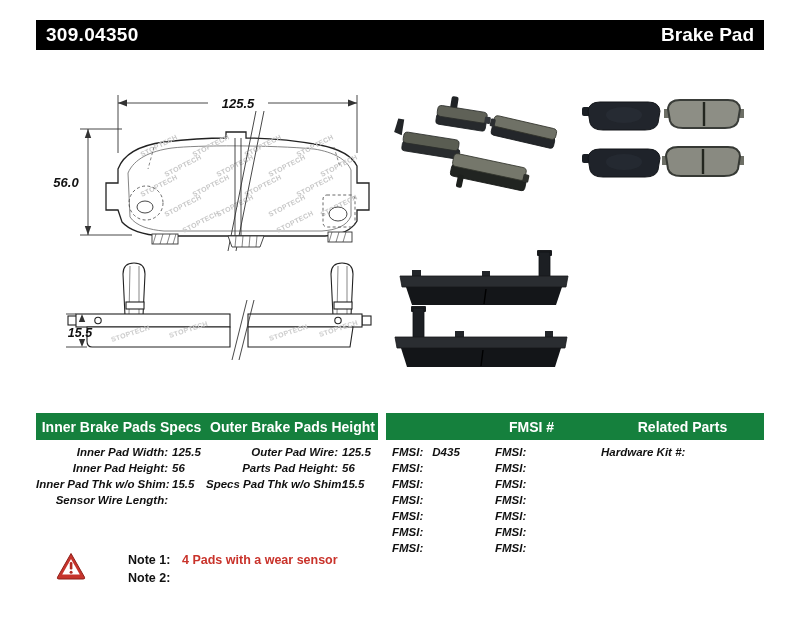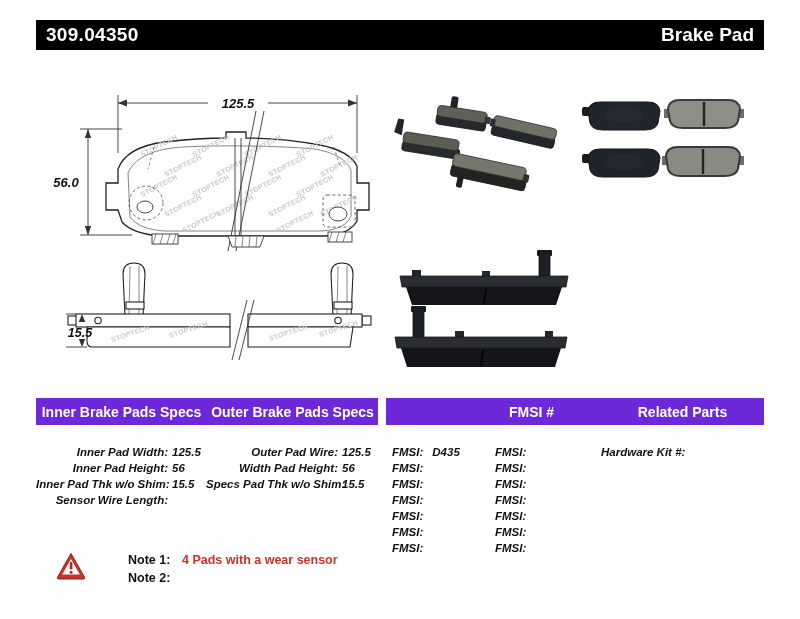--- a/index.html
+++ b/index.html
@@ -10,21 +10,21 @@
   
   .topbar{position:absolute;left:36px;top:20px;width:728px;height:30px;background:#000;
           display:flex;align-items:center;justify-content:space-between;padding:0 10px;box-sizing:border-box;}
   .topbar .part{color:#fff;font-size:19px;font-weight:bold;letter-spacing:.3px;}
   .topbar .prod{color:#fff;font-size:19px;font-weight:bold;}
 
   
   .absbox{position:absolute;}
 
   
-  .thbar{position:absolute;top:398px;height:27px;background:#6d28d9;display:flex;align-items:center;}
+  .thbar{position:absolute;top:413px;height:27px;background:#15803d;display:flex;align-items:center;}
   .thbar span{color:#fff;font-size:14px;font-weight:bold;text-align:center;flex:1;}
   .bar-specs{left:36px;width:342px;}
   .bar-fmsi{left:386px;width:209px;padding-left:41px;}
   .bar-related{left:601px;width:163px;}
 
   
   .speccol{position:absolute;top:444px;font-size:11.5px;font-weight:bold;line-height:16px;}
   .spec-row{display:flex;white-space:nowrap;font-style:italic;}
   .col-inner{left:36px;width:172px;}
   .col-outer{left:206px;width:176px;}
@@ -250,21 +250,21 @@
       <rect x="60" y="26" width="9" height="6" fill="#222529"></rect>
       <rect x="150" y="26" width="8" height="6" fill="#222529"></rect>
       <path d="M0,32 L172,32 L170,43 L2,43 Z" fill="#2a2d31" stroke="#16181b" stroke-width="0.8"></path>
       <path d="M6,43 L166,43 L160,62 L12,62 Z" fill="#131518"></path>
       <line x1="88" y1="45" x2="86" y2="61" stroke="#000" stroke-width="1.4"></line>
     </g>
   </svg>
 
   <div class="thbar bar-specs">
     <span>Inner Brake Pads Specs</span>
-    <span>Outer Brake Pads Specs</span>
+    <span>Outer Brake Pads Height</span>
   </div>
   <div class="thbar bar-fmsi">
     <span>FMSI #</span>
   </div>
   <div class="thbar bar-related">
     <span>Related Parts</span>
   </div>
 
   <div class="speccol col-inner">
     <div class="spec-row">
@@ -284,21 +284,21 @@
       <span class="spec-value"></span>
     </div>
   </div>
 
   <div class="speccol col-outer">
     <div class="spec-row">
       <span class="spec-label">Outer Pad Wire:</span>
       <span class="spec-value">125.5</span>
     </div>
     <div class="spec-row">
-      <span class="spec-label">Width Pad Height:</span>
+      <span class="spec-label">Parts Pad Height:</span>
       <span class="spec-value">56</span>
     </div>
     <div class="spec-row">
       <span class="spec-label">Specs Pad Thk w/o Shim:</span>
       <span class="spec-value">15.5</span>
     </div>
   </div>
 
   <div class="speccol col-fmsi1">
     <div class="spec-row">

